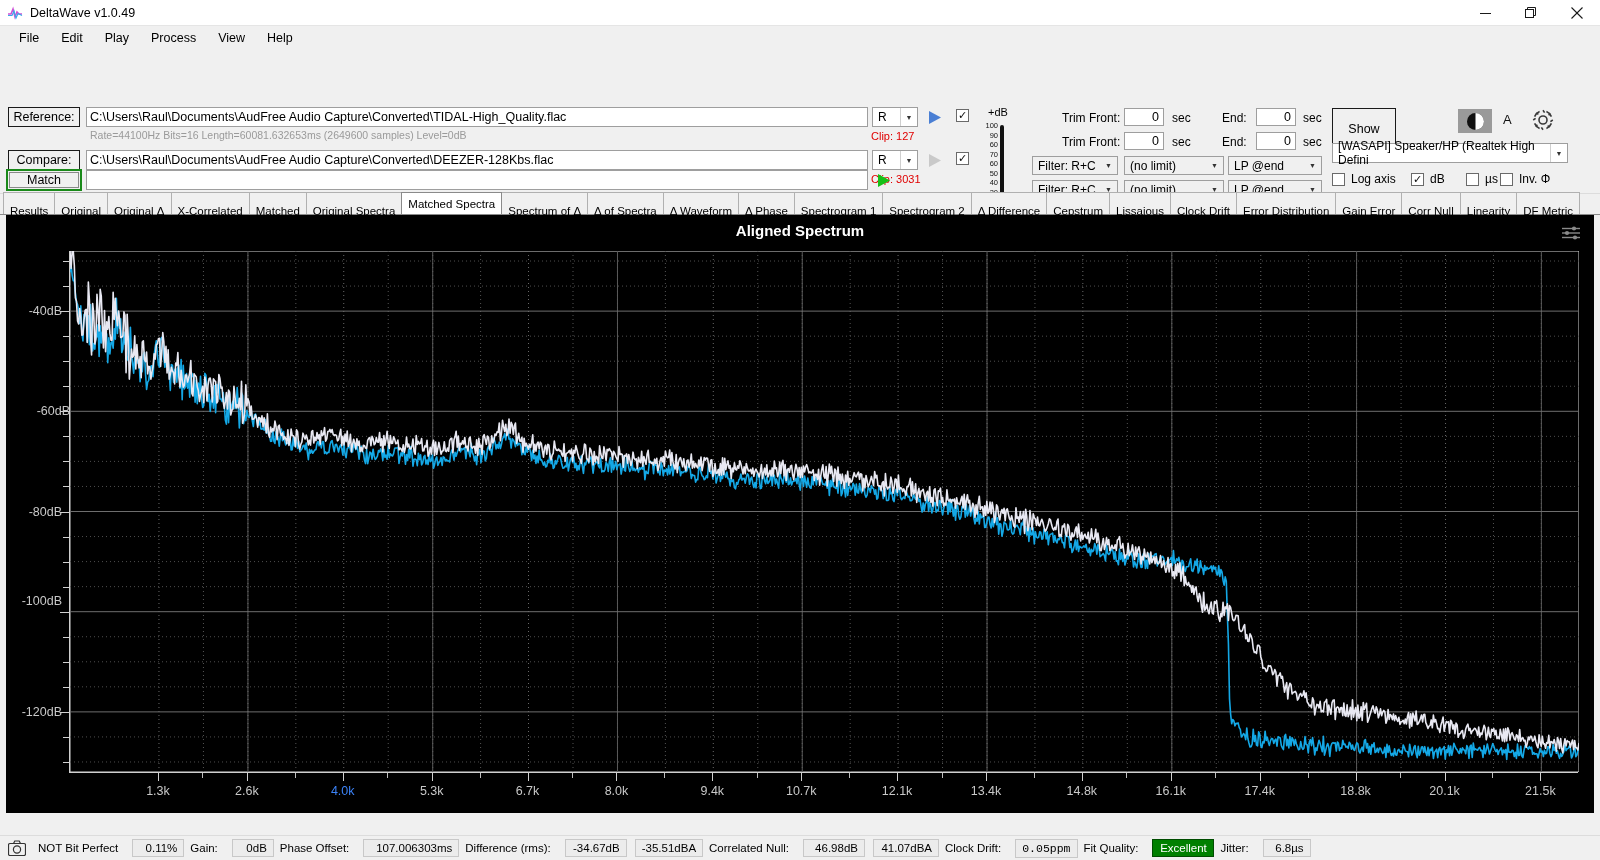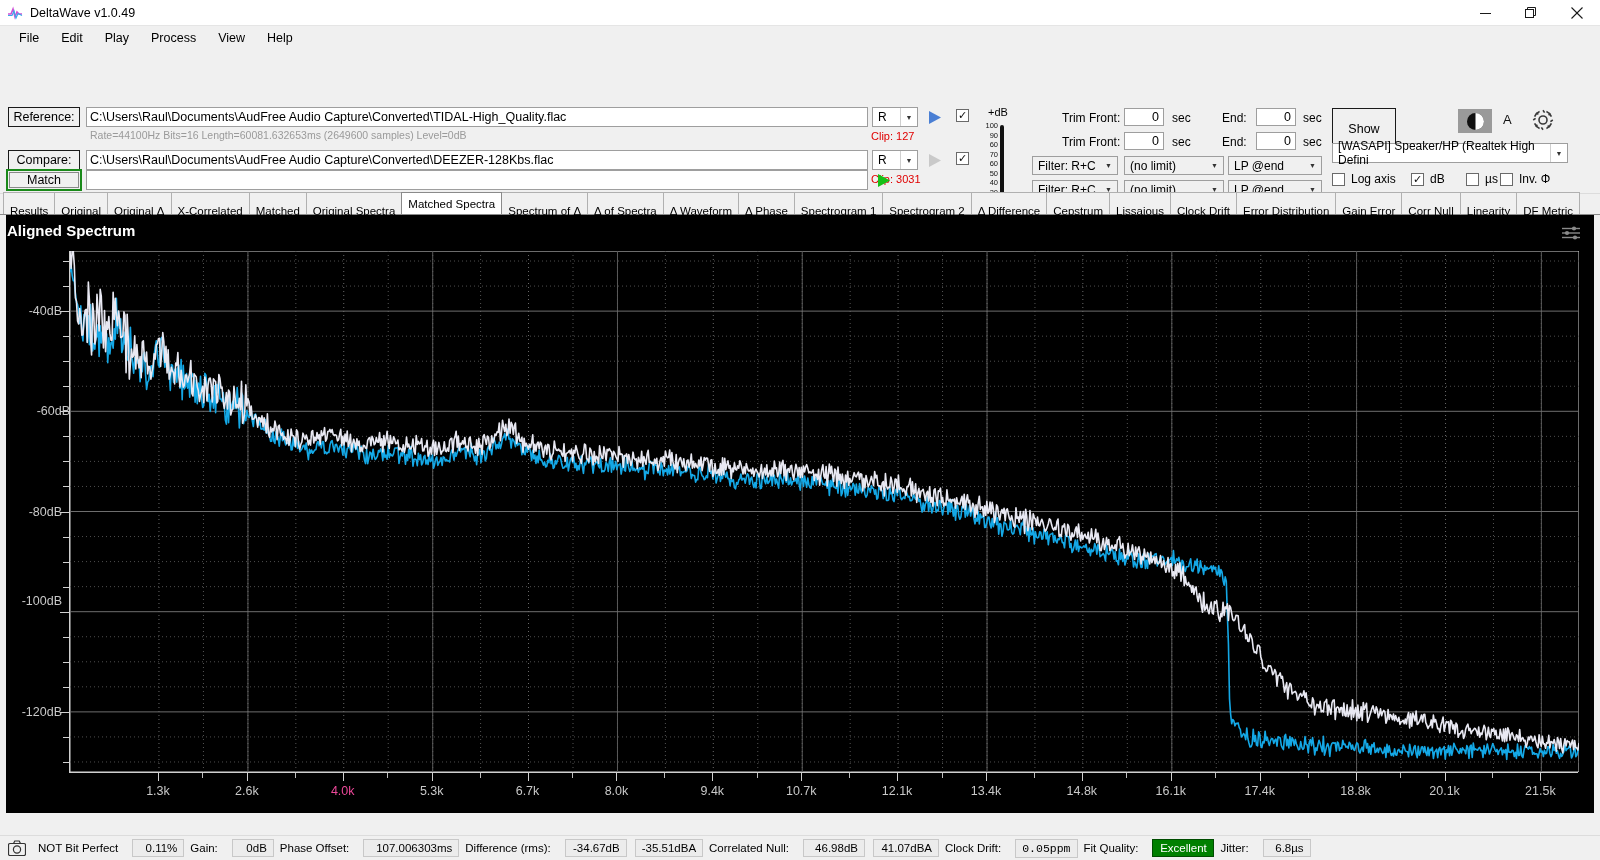--- a/index.html
+++ b/index.html
@@ -101,21 +101,21 @@
     background: #ffffff; height: 22px; border-color: #8a8a8a;
     position: relative; z-index: 3; font-weight: normal; padding-top: 4px;
   }
 
   
   .chartwrap {
     position: relative; background: #000;
     margin: 0 6px; height: 598px; border: 1px solid #000;
   }
   .chart-title {
-    position: absolute; top: 6px; left: 0; right: 0; text-align: left;
+    position: absolute; top: 6px; left: 0; right: 0; text-align: center;
     color: #fff; font-size: 15px; font-weight: bold;
   }
   .chart-menu-icon { position: absolute; top: 9px; right: 12px; }
   .plotarea { position: absolute; left: 62px; top: 35px; right: 14px; bottom: 40px;
     border-left: 1px solid #d0d0d0; }
   .ylabel { position: absolute; right: 100%; margin-right: 7px; transform: translateY(-50%);
     color: #c8c8c8; font-size: 12.5px; white-space: nowrap; }
 
   
   .statusbar {
@@ -500,21 +500,21 @@
       <div class="ylabel" style="position: absolute; left: 0px; top: 495.885px; transform: translateY(-50%); color: rgb(200, 200, 200); font-size: 12.5px; width: 55px; text-align: right;">-120dB</div>
     </div>
   <div id="xlabels">
       <div style="position: absolute; left: 150.966px; top: 556px; width: 1px; height: 9px; background: rgb(208, 208, 208);"></div>
       <div style="position: absolute; left: 150.966px; top: 568px; transform: translateX(-50%); color: rgb(200, 200, 200); font-size: 12.5px; white-space: nowrap;">1.3k</div>
       <div style="position: absolute; left: 239.932px; top: 556px; width: 1px; height: 9px; background: rgb(208, 208, 208);"></div>
       <div style="position: absolute; left: 195.449px; top: 556px; width: 1px; height: 6px; background: rgb(189, 189, 189);"></div>
       <div style="position: absolute; left: 239.932px; top: 568px; transform: translateX(-50%); color: rgb(200, 200, 200); font-size: 12.5px; white-space: nowrap;">2.6k</div>
       <div style="position: absolute; left: 335.741px; top: 556px; width: 1px; height: 9px; background: rgb(208, 208, 208);"></div>
       <div style="position: absolute; left: 287.837px; top: 556px; width: 1px; height: 6px; background: rgb(189, 189, 189);"></div>
-      <div style="position: absolute; left: 335.741px; top: 568px; transform: translateX(-50%); color: #ec4899; font-size: 12.5px; white-space: nowrap;">4.0k</div>
+      <div style="position: absolute; left: 335.741px; top: 568px; transform: translateX(-50%); color: #3b82f6; font-size: 12.5px; white-space: nowrap;">4.0k</div>
       <div style="position: absolute; left: 424.707px; top: 556px; width: 1px; height: 9px; background: rgb(208, 208, 208);"></div>
       <div style="position: absolute; left: 380.224px; top: 556px; width: 1px; height: 6px; background: rgb(189, 189, 189);"></div>
       <div style="position: absolute; left: 424.707px; top: 568px; transform: translateX(-50%); color: rgb(200, 200, 200); font-size: 12.5px; white-space: nowrap;">5.3k</div>
       <div style="position: absolute; left: 520.517px; top: 556px; width: 1px; height: 9px; background: rgb(208, 208, 208);"></div>
       <div style="position: absolute; left: 472.612px; top: 556px; width: 1px; height: 6px; background: rgb(189, 189, 189);"></div>
       <div style="position: absolute; left: 520.517px; top: 568px; transform: translateX(-50%); color: rgb(200, 200, 200); font-size: 12.5px; white-space: nowrap;">6.7k</div>
       <div style="position: absolute; left: 609.483px; top: 556px; width: 1px; height: 9px; background: rgb(208, 208, 208);"></div>
       <div style="position: absolute; left: 565px; top: 556px; width: 1px; height: 6px; background: rgb(189, 189, 189);"></div>
       <div style="position: absolute; left: 609.483px; top: 568px; transform: translateX(-50%); color: rgb(200, 200, 200); font-size: 12.5px; white-space: nowrap;">8.0k</div>
       <div style="position: absolute; left: 705.293px; top: 556px; width: 1px; height: 9px; background: rgb(208, 208, 208);"></div>

